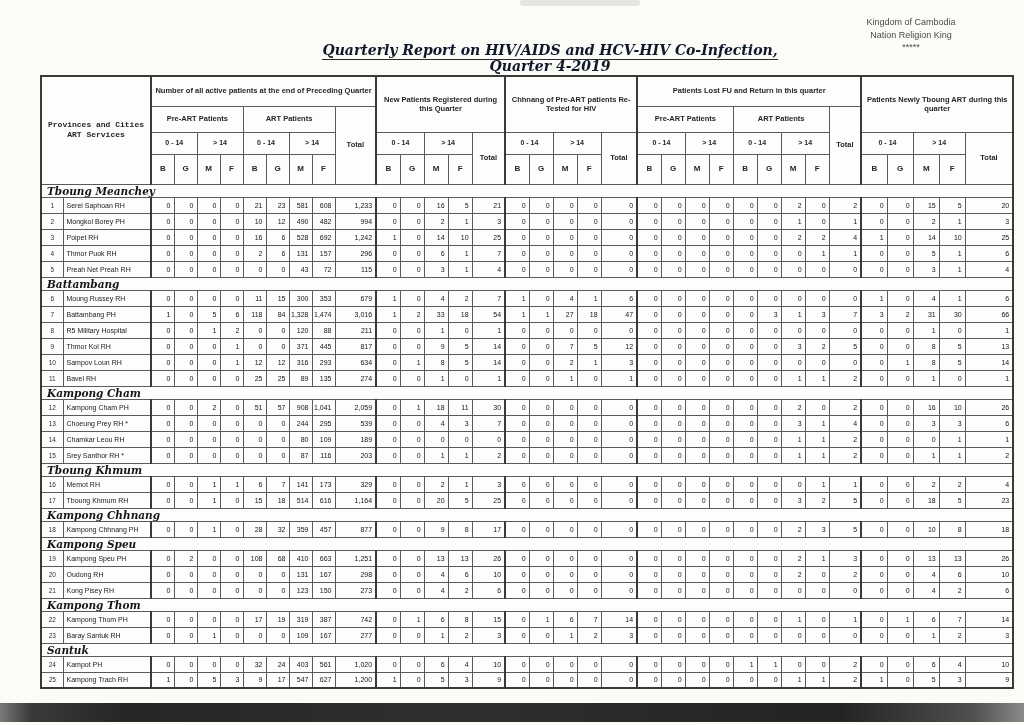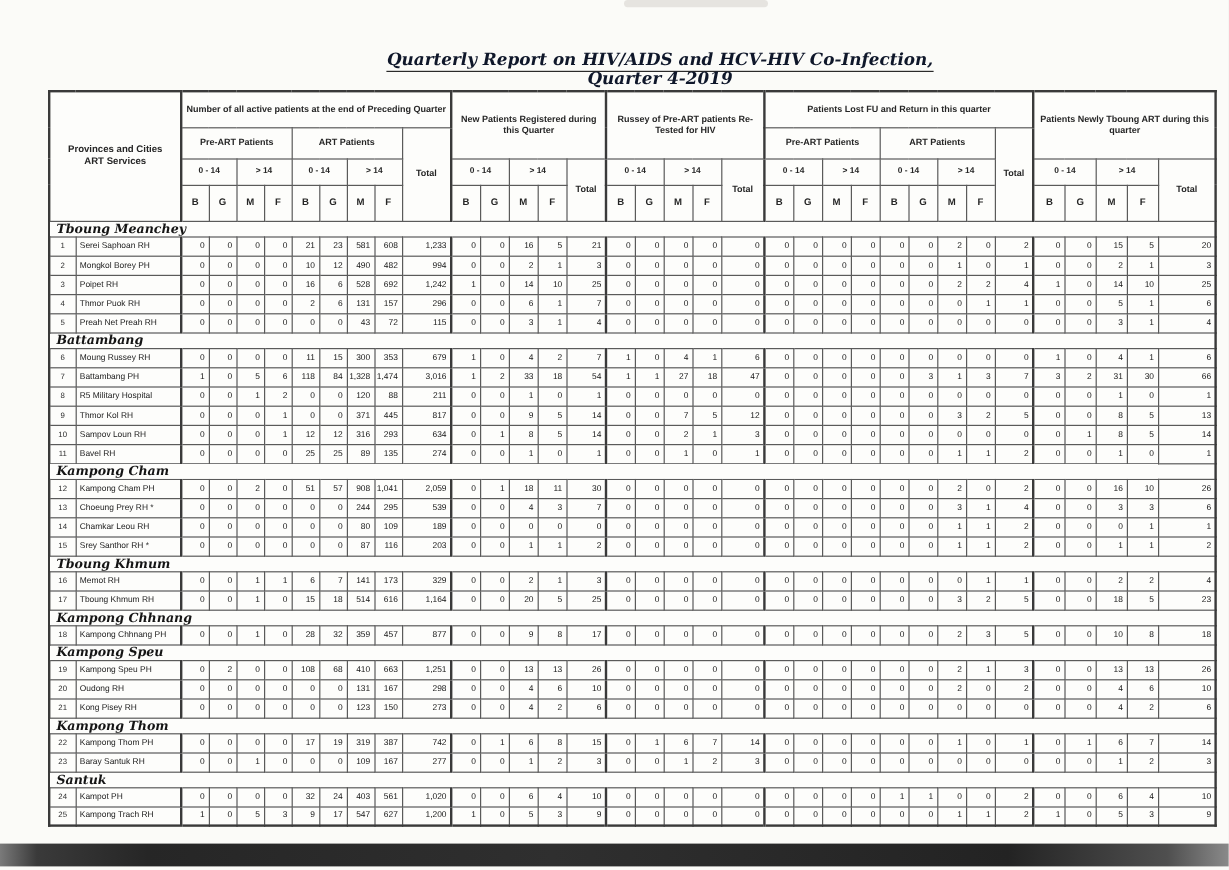--- a/index.html
+++ b/index.html
@@ -17,21 +17,21 @@
   .title span{border-bottom:1.5px solid #2a2a2a;padding-bottom:1px;}
   
   table{position:absolute;left:40px;top:75px;width:972px;border-collapse:collapse;
         table-layout:fixed;background:#fdfdfb;}
   table{border:2px solid #3a3a3a;}
   th,td{border:1px solid #5a5a5a;padding:0;overflow:hidden;}
   th{font-size:7px;font-weight:bold;color:#262626;line-height:1.3;
      text-align:center;vertical-align:middle;}
   th.group{font-size:7.5px;}
   th.bgmf{font-size:8px;}
-  th.province{font-size:8px;white-space:pre-line;}
+  th.province{font-size:8px;white-space:pre-line;font-family:Liberation Mono, monospace;}
   td.num{font-size:7px;text-align:right;padding-right:3px;color:#141414;
          vertical-align:middle;}
   td.name{font-size:7px;color:#1a1a1a;padding-left:3px;white-space:nowrap;
           vertical-align:middle;}
   td.rowno{font-size:6.5px;color:#2e2e2e;text-align:center;vertical-align:middle;}
   tr.facility-row{height:16px;}
   tr.section-row{height:13px;}
   td.section-cell{border-top:none;border-bottom:none;border-left:none;border-right:none;
       font-family:"DejaVu Serif",serif;font-style:italic;font-weight:bold;
       font-size:10.5px;color:#151515;padding-left:5px;position:relative;
@@ -49,20 +49,25 @@
 <body>
 
 <div class="page">
   <div class="smudge"></div>
 
 
   <div class="title">
     <span>Quarterly Report on HIV/AIDS and HCV-HIV Co-Infection, Quarter 4-2019</span>
   </div>
 
+  <div class="kingdom">
+    <div>Kingdom of Cambodia</div>
+    <div>Nation Religion King</div>
+    <div>*****</div>
+  </div>
 
   <table>
     <colgroup>
       <col style="width:22px">
         <col style="width:88px">
       <col style="width:23px">
         <col style="width:23px">
         <col style="width:23px">
         <col style="width:23px">
       <col style="width:23px">
@@ -94,21 +99,21 @@
         <col style="width:26px">
         <col style="width:26px">
       <col style="width:48px">
     </colgroup>
     <thead>
       <tr style="height:30px">
         <th class="province gbr" colspan="2" rowspan="4">Provinces and Cities
 ART Services</th>
         <th class="group gbr" colspan="9">Number of all active patients at the end of Preceding Quarter</th>
         <th class="group gbr" colspan="5" rowspan="2">New Patients Registered during this Quarter</th>
-        <th class="group gbr" colspan="5" rowspan="2">Russey of Pre-ART patients Re-Tested for HIV</th>
+        <th class="group gbr" colspan="5" rowspan="2">Chhnang of Pre-ART patients Re-Tested for HIV</th>
         <th class="group gbr" colspan="9">Patients Lost FU and Return in this quarter</th>
         <th class="group" colspan="5" rowspan="2">Patients Newly Tboung ART during this quarter</th>
       </tr>
       <tr style="height:26px">
         <th class="group" colspan="4">Pre-ART Patients</th>
         <th class="group" colspan="4">ART Patients</th>
         <th class="group gbr" rowspan="3">Total</th>
         <th class="group" colspan="4">Pre-ART Patients</th>
         <th class="group" colspan="4">ART Patients</th>
         <th class="group gbr" rowspan="3">Total</th>

